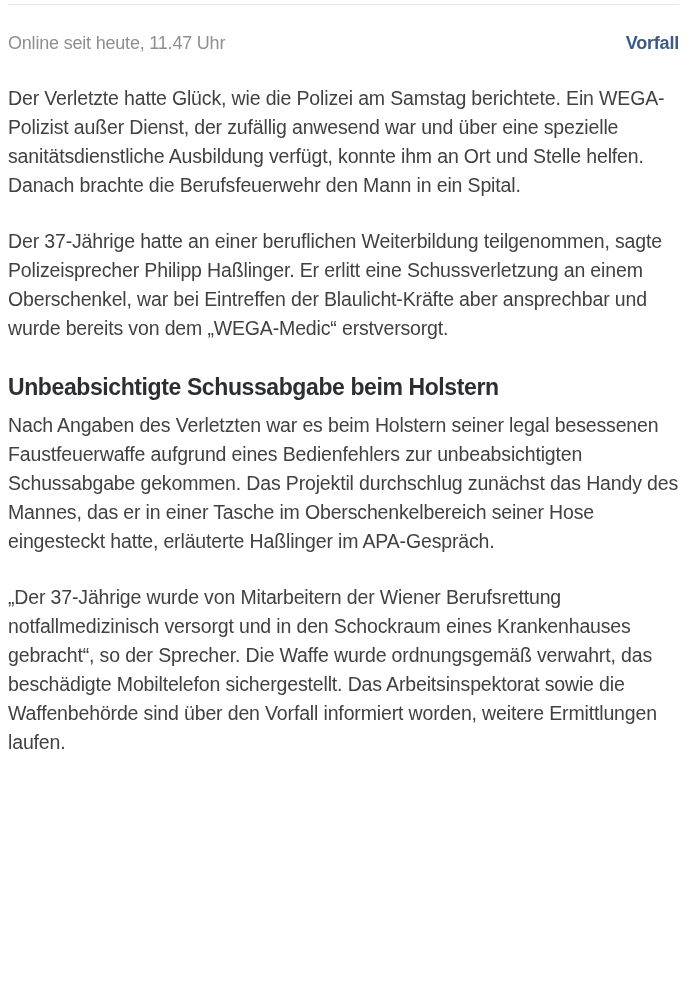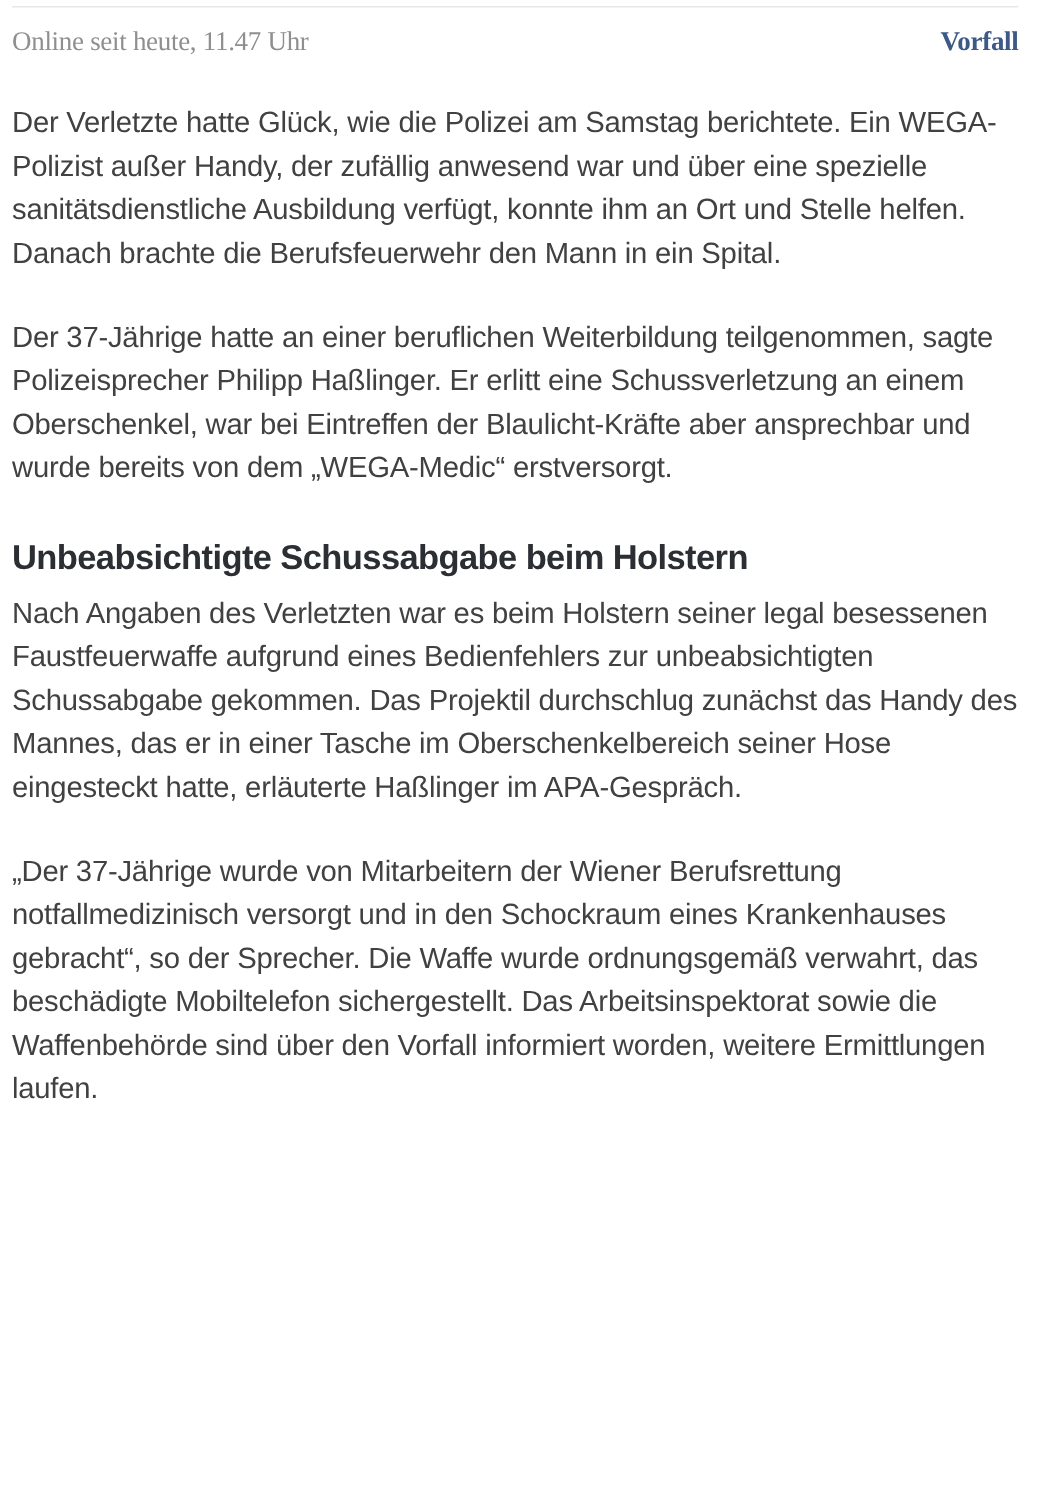--- a/index.html
+++ b/index.html
@@ -39,24 +39,23 @@
     line-height: 31px;
     letter-spacing: -0.2px;
     color: var(--headline-color);
     margin: 0 0 22px 0;
   }
   .meta-bar {
     display: flex;
     justify-content: space-between;
     align-items: baseline;
     border-top: 1px solid var(--divider-color);
-    padding-top: 12px;
+    padding-top: 28px;
     margin: 0 0 30px 0;
     font-size: 18px;
-    font-family: Liberation Serif, serif;
   }
   .meta-time {
     color: var(--meta-color);
     letter-spacing: -0.2px;
   }
   .share-link {
     color: var(--accent-blue);
     font-weight: bold;
     text-decoration: none;
     cursor: pointer;
@@ -82,21 +81,21 @@
 
 <main class="article">
 
 
 
   <div class="meta-bar">
     <span class="meta-time">Online seit heute, 11.47 Uhr</span>
     <a class="share-link">Vorfall</a>
   </div>
 
-  <p class="body-paragraph">Der Verletzte hatte Glück, wie die Polizei am Samstag berichtete. Ein WEGA-Polizist außer Handy, der zufällig anwesend war und über eine spezielle sanitätsdienstliche Ausbildung verfügt, konnte ihm an Ort und Stelle helfen. Danach brachte die Berufsfeuerwehr den Mann in ein Spital.</p>
+  <p class="body-paragraph">Der Verletzte hatte Glück, wie die Polizei am Samstag berichtete. Ein WEGA-Polizist außer Dienst, der zufällig anwesend war und über eine spezielle sanitätsdienstliche Ausbildung verfügt, konnte ihm an Ort und Stelle helfen. Danach brachte die Berufsfeuerwehr den Mann in ein Spital.</p>
 
   <p class="body-paragraph">Der 37-Jährige hatte an einer beruflichen Weiterbildung teilgenommen, sagte Polizeisprecher Philipp Haßlinger. Er erlitt eine Schussverletzung an einem Oberschenkel, war bei Eintreffen der Blaulicht-Kräfte aber ansprechbar und wurde bereits von dem „WEGA-Medic“ erstversorgt.</p>
 
   <h2 class="subheading">Unbeabsichtigte Schussabgabe beim Holstern</h2>
 
   <p class="body-paragraph">Nach Angaben des Verletzten war es beim Holstern seiner legal besessenen Faustfeuerwaffe aufgrund eines Bedienfehlers zur unbeabsichtigten Schussabgabe gekommen. Das Projektil durchschlug zunächst das Handy des Mannes, das er in einer Tasche im Oberschenkelbereich seiner Hose eingesteckt hatte, erläuterte Haßlinger im APA-Gespräch.</p>
 
   <p class="body-paragraph">„Der 37-Jährige wurde von Mitarbeitern der Wiener Berufsrettung notfallmedizinisch versorgt und in den Schockraum eines Krankenhauses gebracht“, so der Sprecher. Die Waffe wurde ordnungsgemäß verwahrt, das beschädigte Mobiltelefon sichergestellt. Das Arbeitsinspektorat sowie die Waffenbehörde sind über den Vorfall informiert worden, weitere Ermittlungen laufen.</p>
 
 </main>

